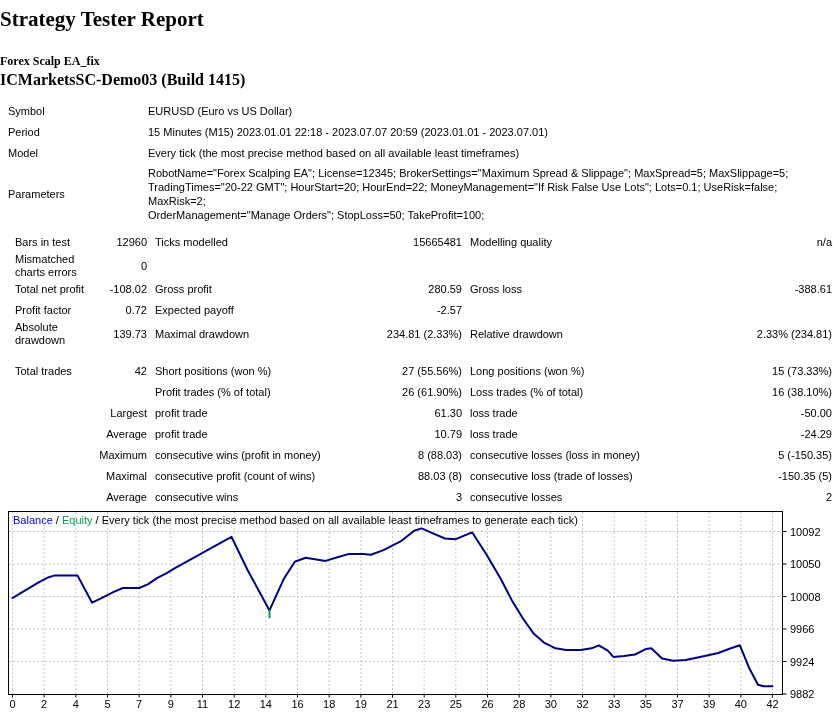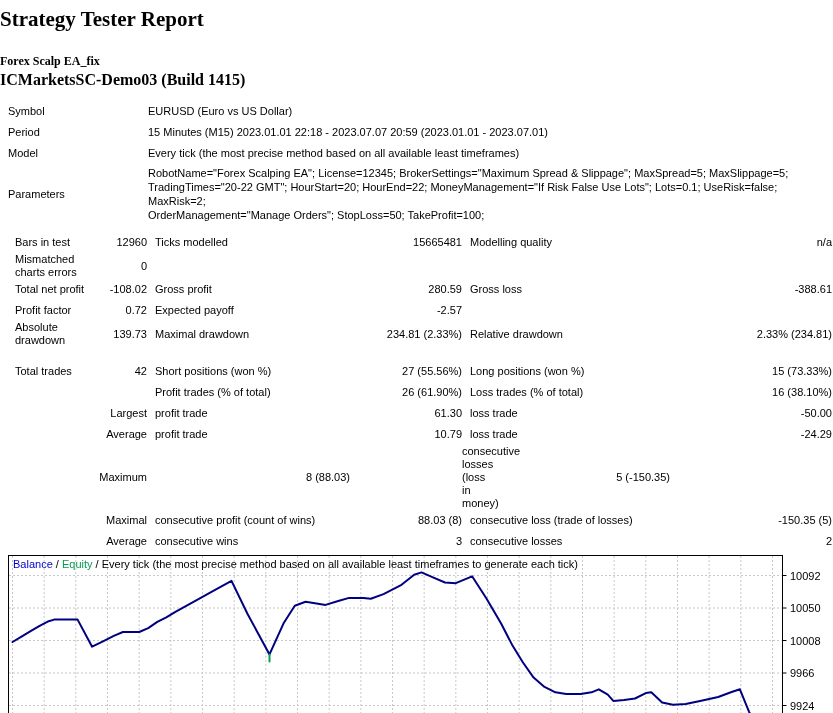--- a/index.html
+++ b/index.html
@@ -146,20 +146,21 @@
     <div class="cl">profit trade</div>
     <div class="cv">10.79</div>
       <div></div>
     <div class="cl">loss trade</div>
     <div class="cv">-24.29</div>
   </div>
   <div class="srow">
     <div class="cl"></div>
     <div class="cv">Maximum</div>
       <div></div>
+    <div class="cl">consecutive wins (profit in money)</div>
     <div class="cv">8 (88.03)</div>
       <div></div>
     <div class="cl">consecutive losses (loss in money)</div>
     <div class="cv">5 (-150.35)</div>
   </div>
   <div class="srow">
     <div class="cl"></div>
     <div class="cv">Maximal</div>
       <div></div>
     <div class="cl">consecutive profit (count of wins)</div>

